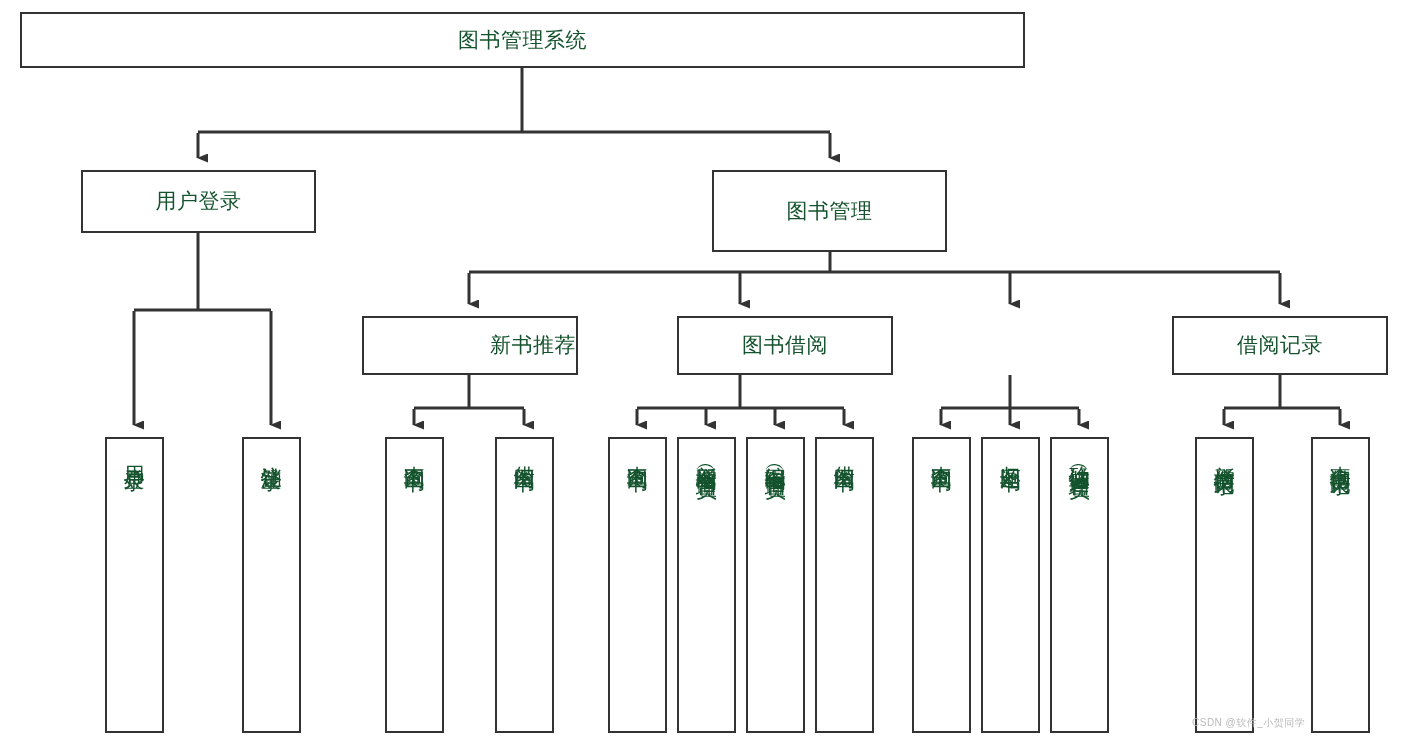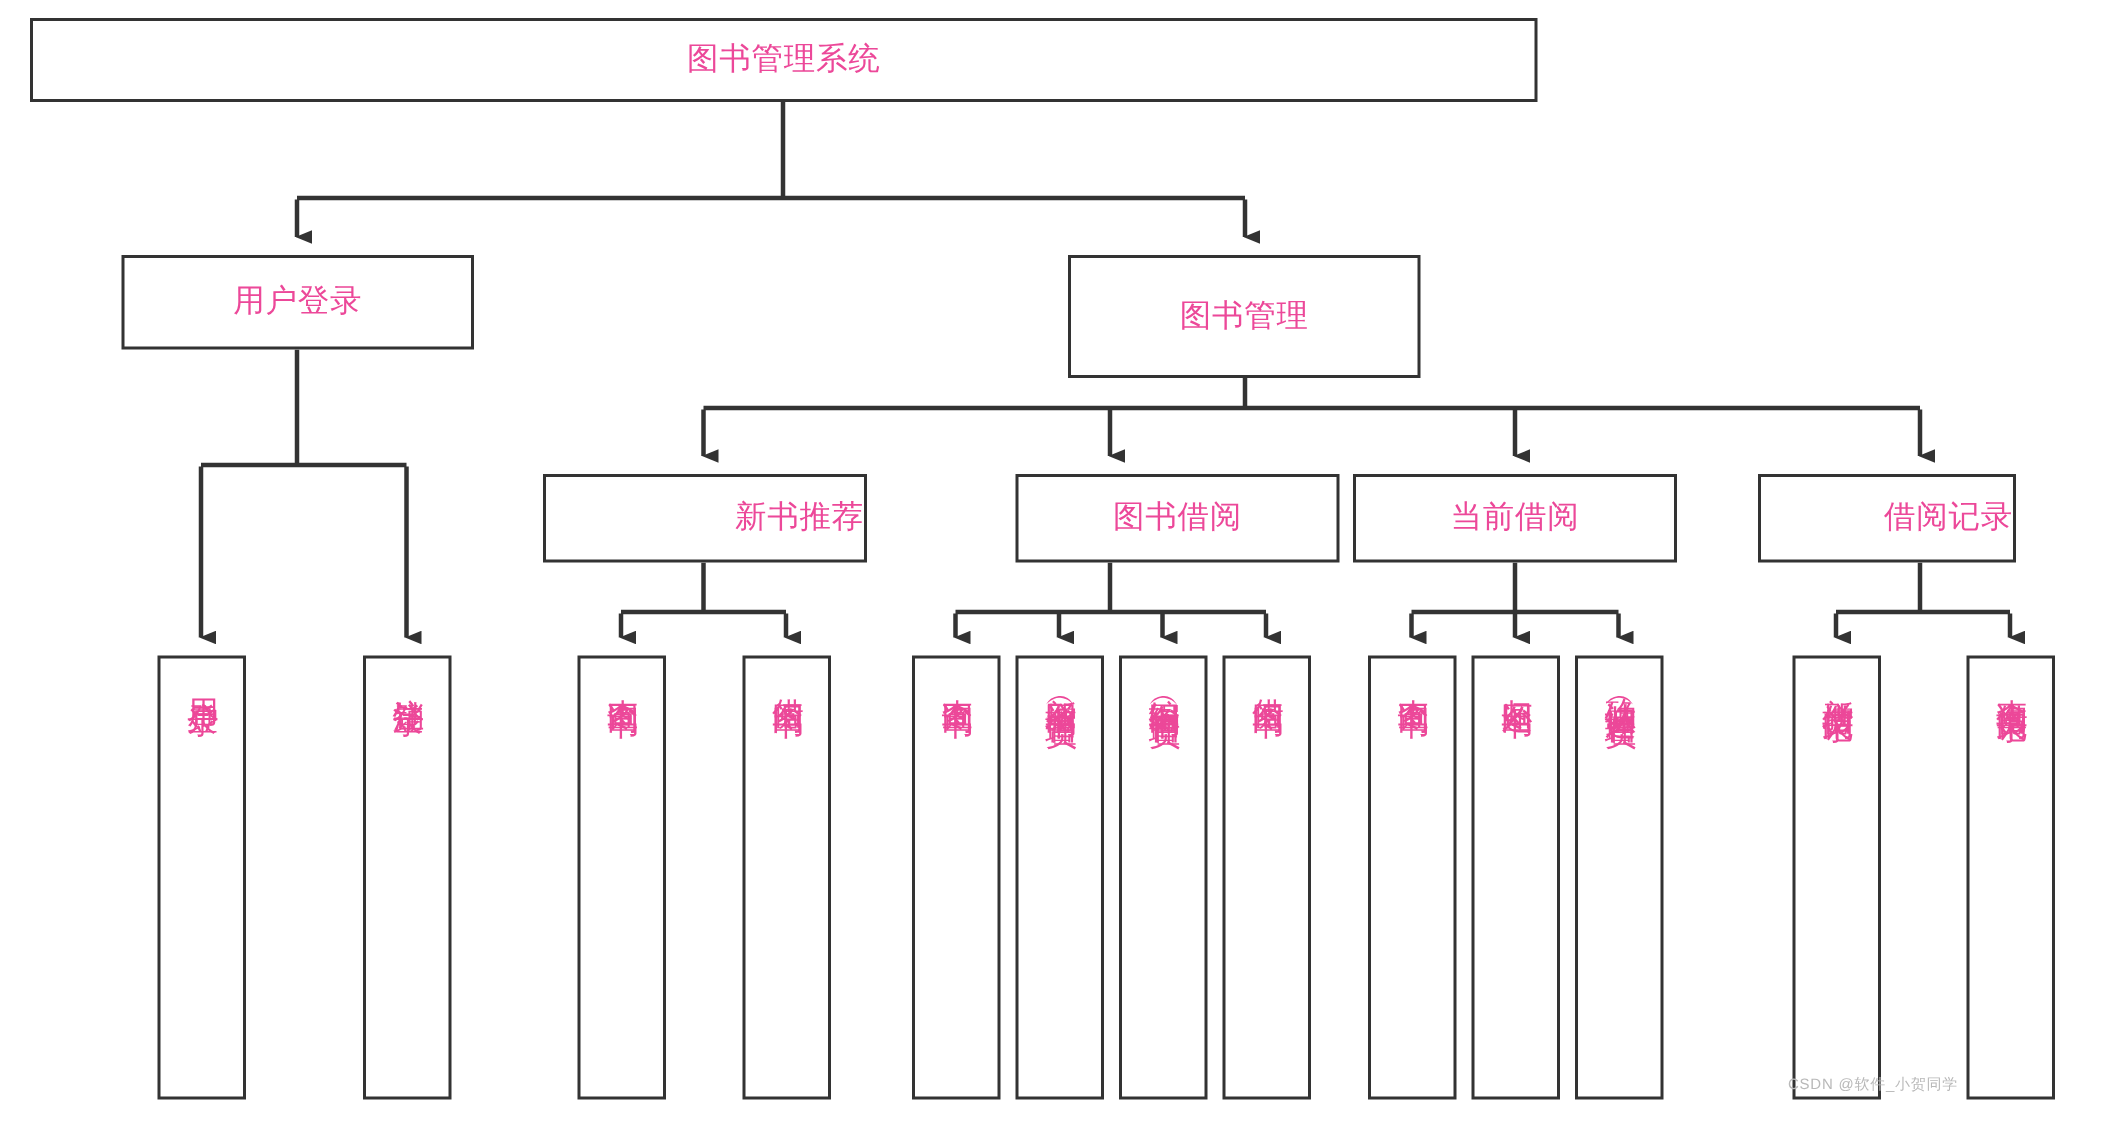--- a/index.html
+++ b/index.html
@@ -26,21 +26,21 @@
     pointer-events: none;
   }
   .node {
     position: absolute;
     box-sizing: border-box;
     border: 2.5px solid #333333;
     background: #ffffff;
     display: flex;
     align-items: center;
     justify-content: center;
-    color: #ec4899;
+    color: #14532d;
   }
   .node .lbl {
     font-size: 21px;
     line-height: 1.25;
     letter-spacing: 0.5px;
     white-space: nowrap;
   }
   .node.leaf {
     align-items: flex-start;
     justify-content: center;
@@ -132,24 +132,21 @@
   <div class="node" style="left:712px; top:170px; width:235px; height:82px;">
     <span class="lbl">图书管理</span>
   </div>
 
   <div class="node" style="left:362px; top:316px; width:216px; height:59px;justify-content:flex-end;">
     <span class="lbl">新书推荐</span>
   </div>
   <div class="node" style="left:633px; top:316px; width:216px; height:59px;margin-left:44px;">
     <span class="lbl">图书借阅</span>
   </div>
-  <div class="node" style="left:902px; top:316px; width:216px; height:59px;">
-    <span class="lbl">当前借阅</span>
-  </div>
-  <div class="node" style="left:1172px; top:316px; width:172px; height:59px;justify-content:flex-end;">
+  <div class="node" style="left:1172px; top:316px; width:216px; height:59px;">
     <span class="lbl">借阅记录</span>
   </div>
 
   <div class="node leaf" style="left:105px; top:437px; width:59px; height:296px;">
     <span class="lbl">用户登录</span>
   </div>
   <div class="node leaf" style="left:242px; top:437px; width:59px; height:296px;">
     <span class="lbl">注销登录</span>
   </div>
 

